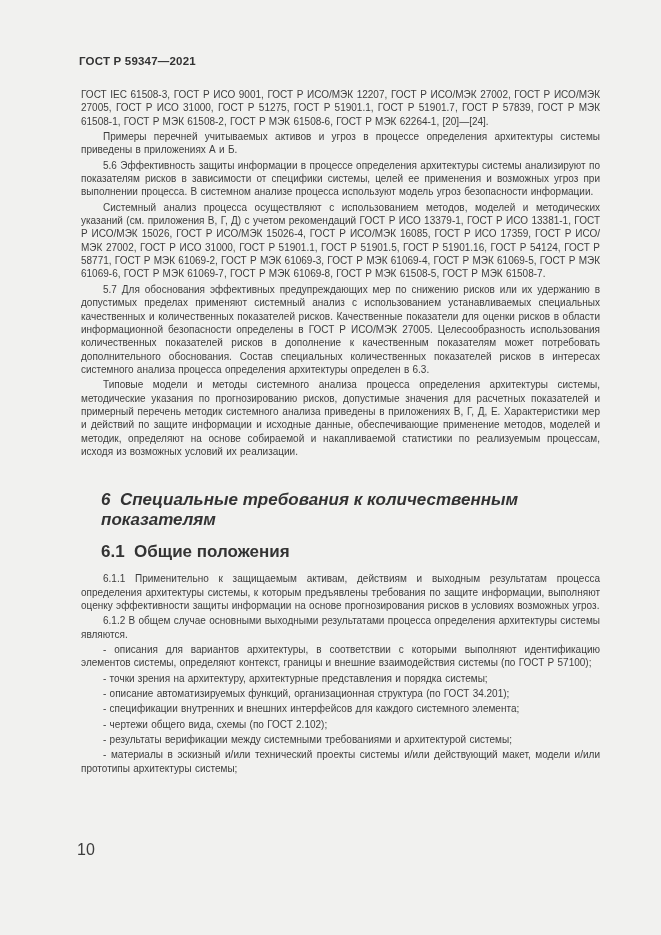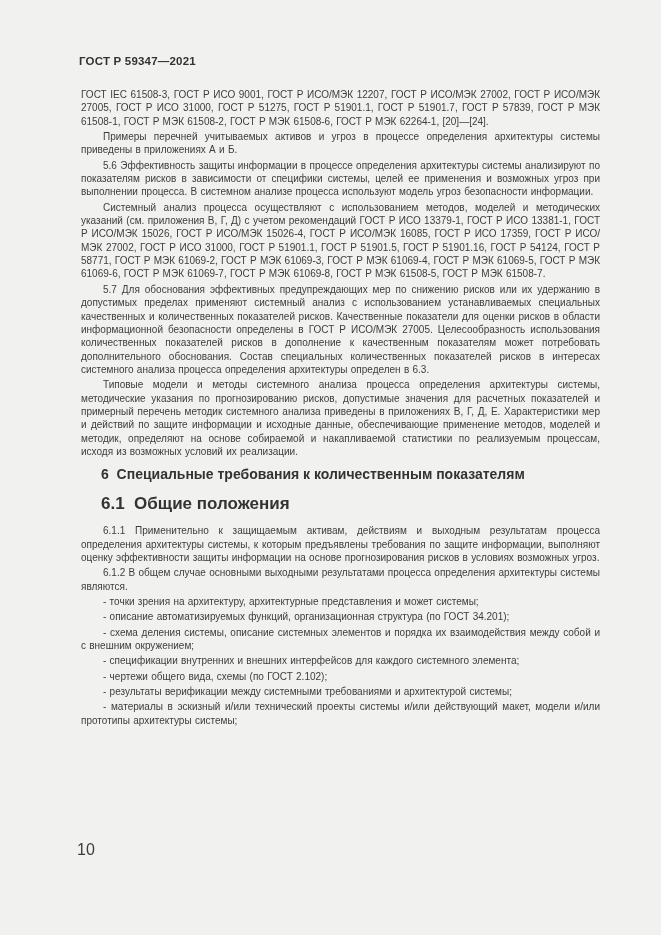--- a/index.html
+++ b/index.html
@@ -32,26 +32,27 @@
   .para{
     margin:2px;
     font-size:10px;
     line-height:13.35px;
     text-align:justify;
     text-indent:22px;
     word-spacing:.5px;
   }
   .para.no-indent{text-indent:0;}
   .section-heading{
-    margin:8px 0 12px 0;
+    margin:32px 0 12px 0;
     padding-left:22px;
-    font-size:14px;
+    font-size:17px;
     font-weight:bold;
     color:var(--heading-color,#333);
     white-space:pre-wrap;
+    font-style:italic;
   }
   .subsection-heading{
     margin:0 0 10px 0;
     padding-left:22px;
     font-size:17px;
     font-weight:bold;
     color:var(--heading-color,#333);
     white-space:pre-wrap;
   }
   .page-footer{
@@ -82,23 +83,23 @@
     <p class="para">Типовые модели и методы системного анализа процесса определения архитектуры системы, методические указания по прогнозированию рисков, допустимые значения для расчетных показателей и примерный перечень методик системного анализа приведены в приложениях В, Г, Д, Е. Характеристики мер и действий по защите информации и исходные данные, обеспечивающие применение методов, моделей и методик, определяют на основе собираемой и накапливаемой статистики по реализуемым процессам, исходя из возможных условий их реализации.</p>
 
     <h1 class="section-heading">6  Специальные требования к количественным показателям</h1>
 
     <h2 class="subsection-heading">6.1  Общие положения</h2>
 
     <p class="para">6.1.1 Применительно к защищаемым активам, действиям и выходным результатам процесса определения архитектуры системы, к которым предъявлены требования по защите информации, выполняют оценку эффективности защиты информации на основе прогнозирования рисков в условиях возможных угроз.</p>
 
     <p class="para">6.1.2 В общем случае основными выходными результатами процесса определения архитектуры системы являются.</p>
 
-    <p class="para">- точки зрения на архитектуру, архитектурные представления и может системы;</p>
+    <p class="para">- описания для вариантов архитектуры, в соответствии с которыми выполняют идентификацию элементов системы, определяют контекст, границы и внешние взаимодействия системы (по ГОСТ Р 57100);</p>
+    <p class="para">- точки зрения на архитектуру, архитектурные представления и порядка системы;</p>
     <p class="para">- описание автоматизируемых функций, организационная структура (по ГОСТ 34.201);</p>
-    <p class="para">- схема деления системы, описание системных элементов и порядка их взаимодействия между собой и с внешним окружением;</p>
     <p class="para">- спецификации внутренних и внешних интерфейсов для каждого системного элемента;</p>
     <p class="para">- чертежи общего вида, схемы (по ГОСТ 2.102);</p>
     <p class="para">- результаты верификации между системными требованиями и архитектурой системы;</p>
     <p class="para">- материалы в эскизный и/или технический проекты системы и/или действующий макет, модели и/или прототипы архитектуры системы;</p>
 
   </div>
 
   <div class="page-footer">10</div>
 
 </div>

